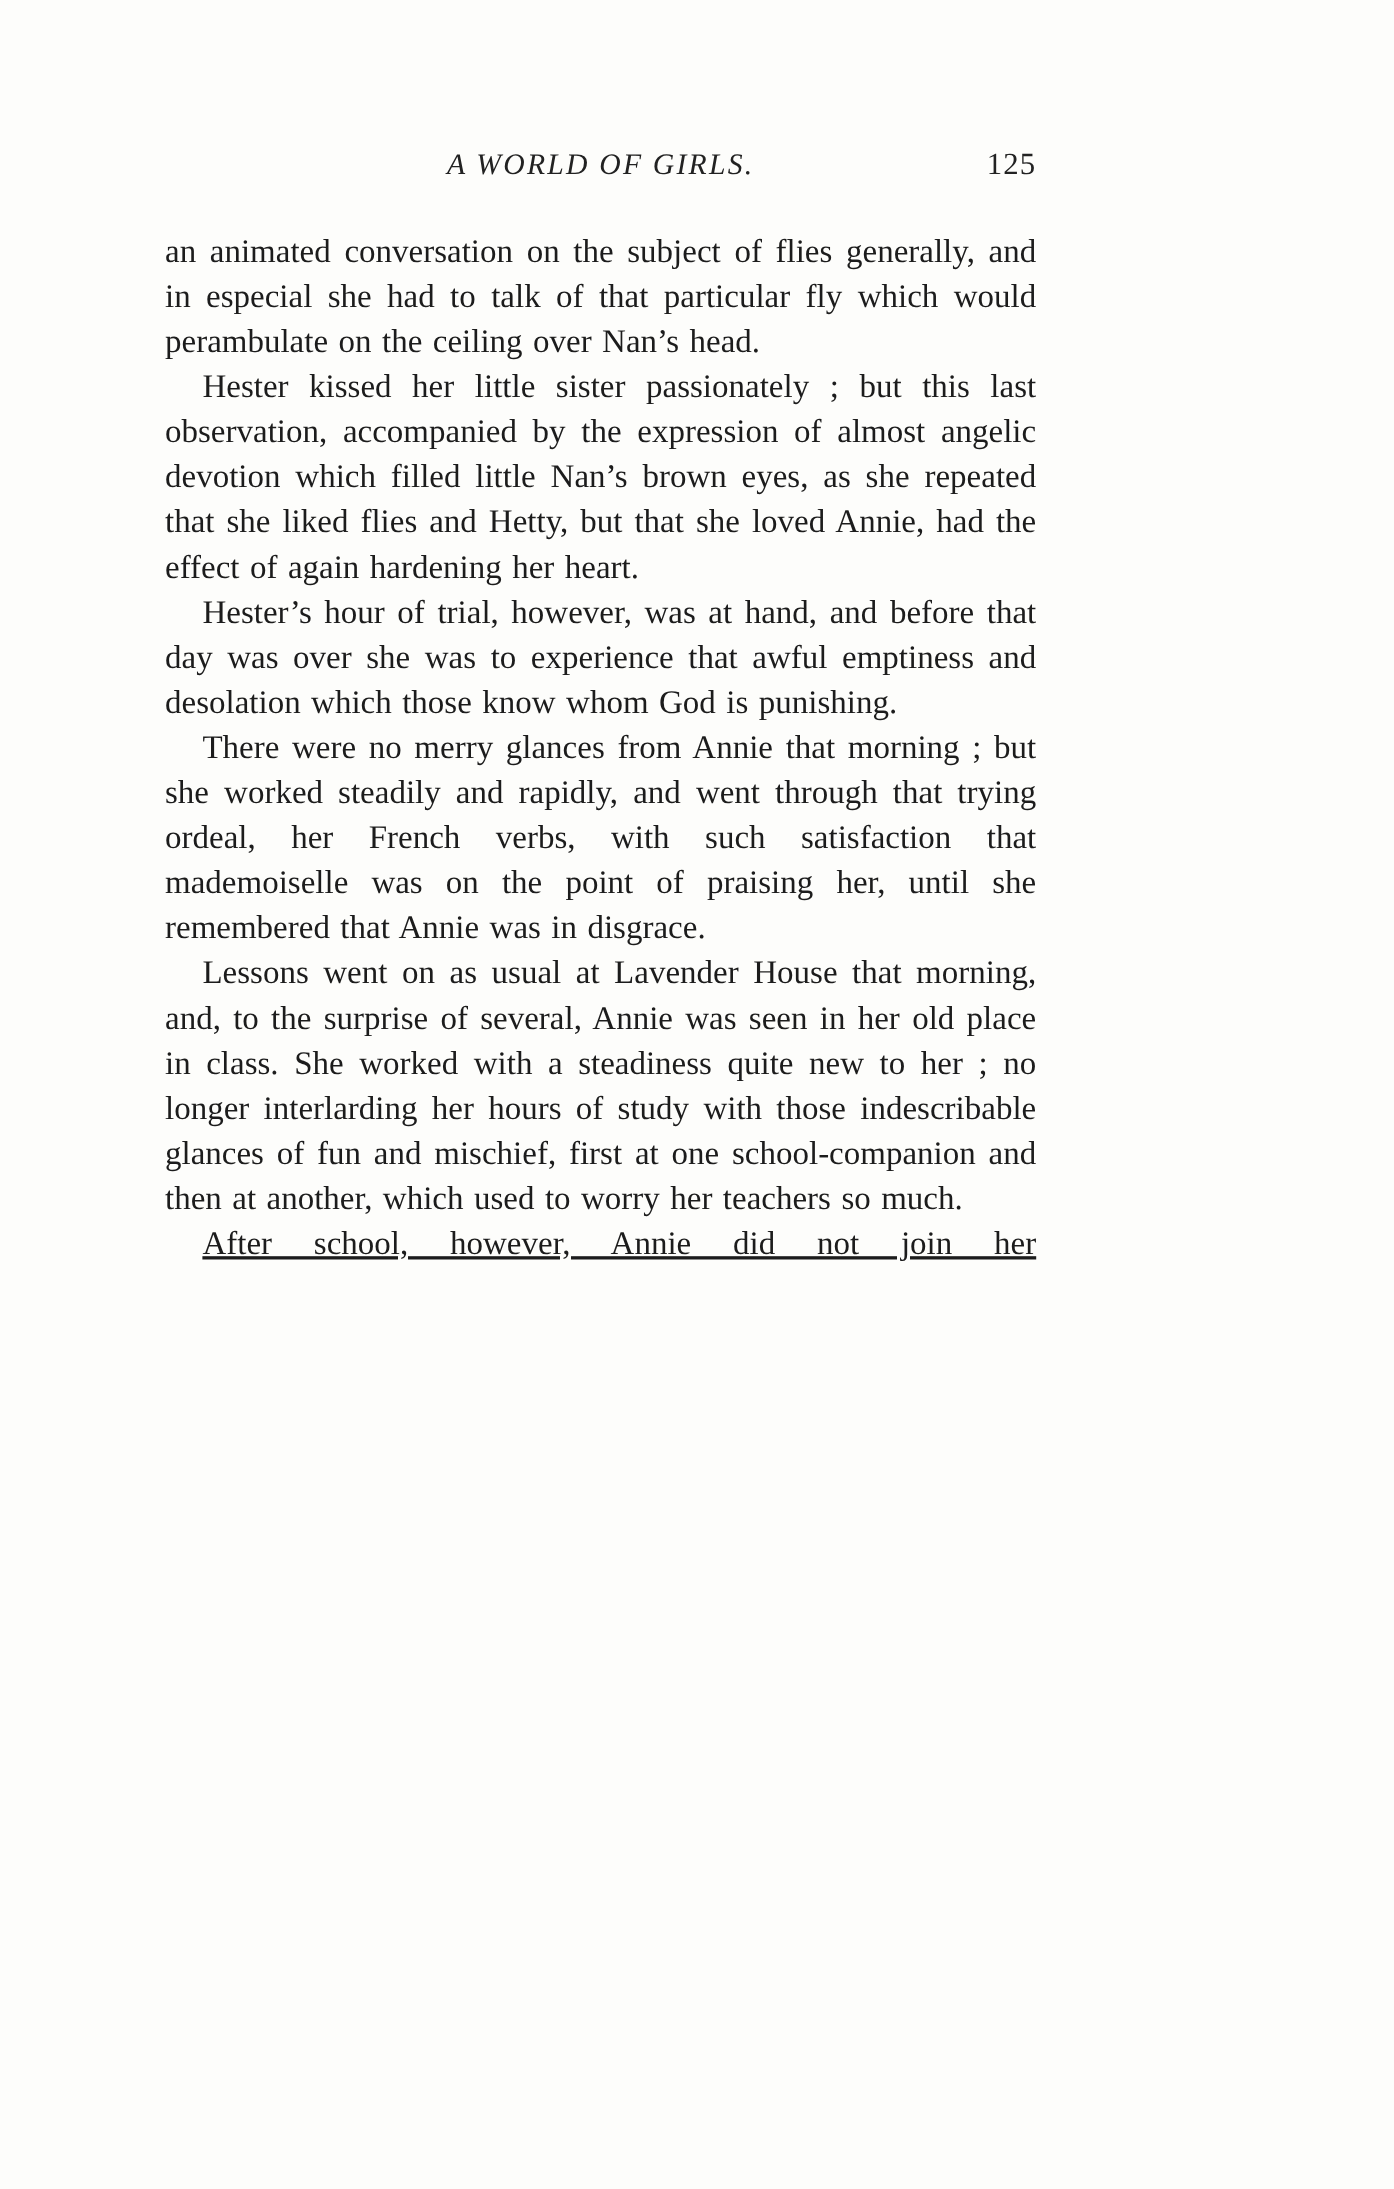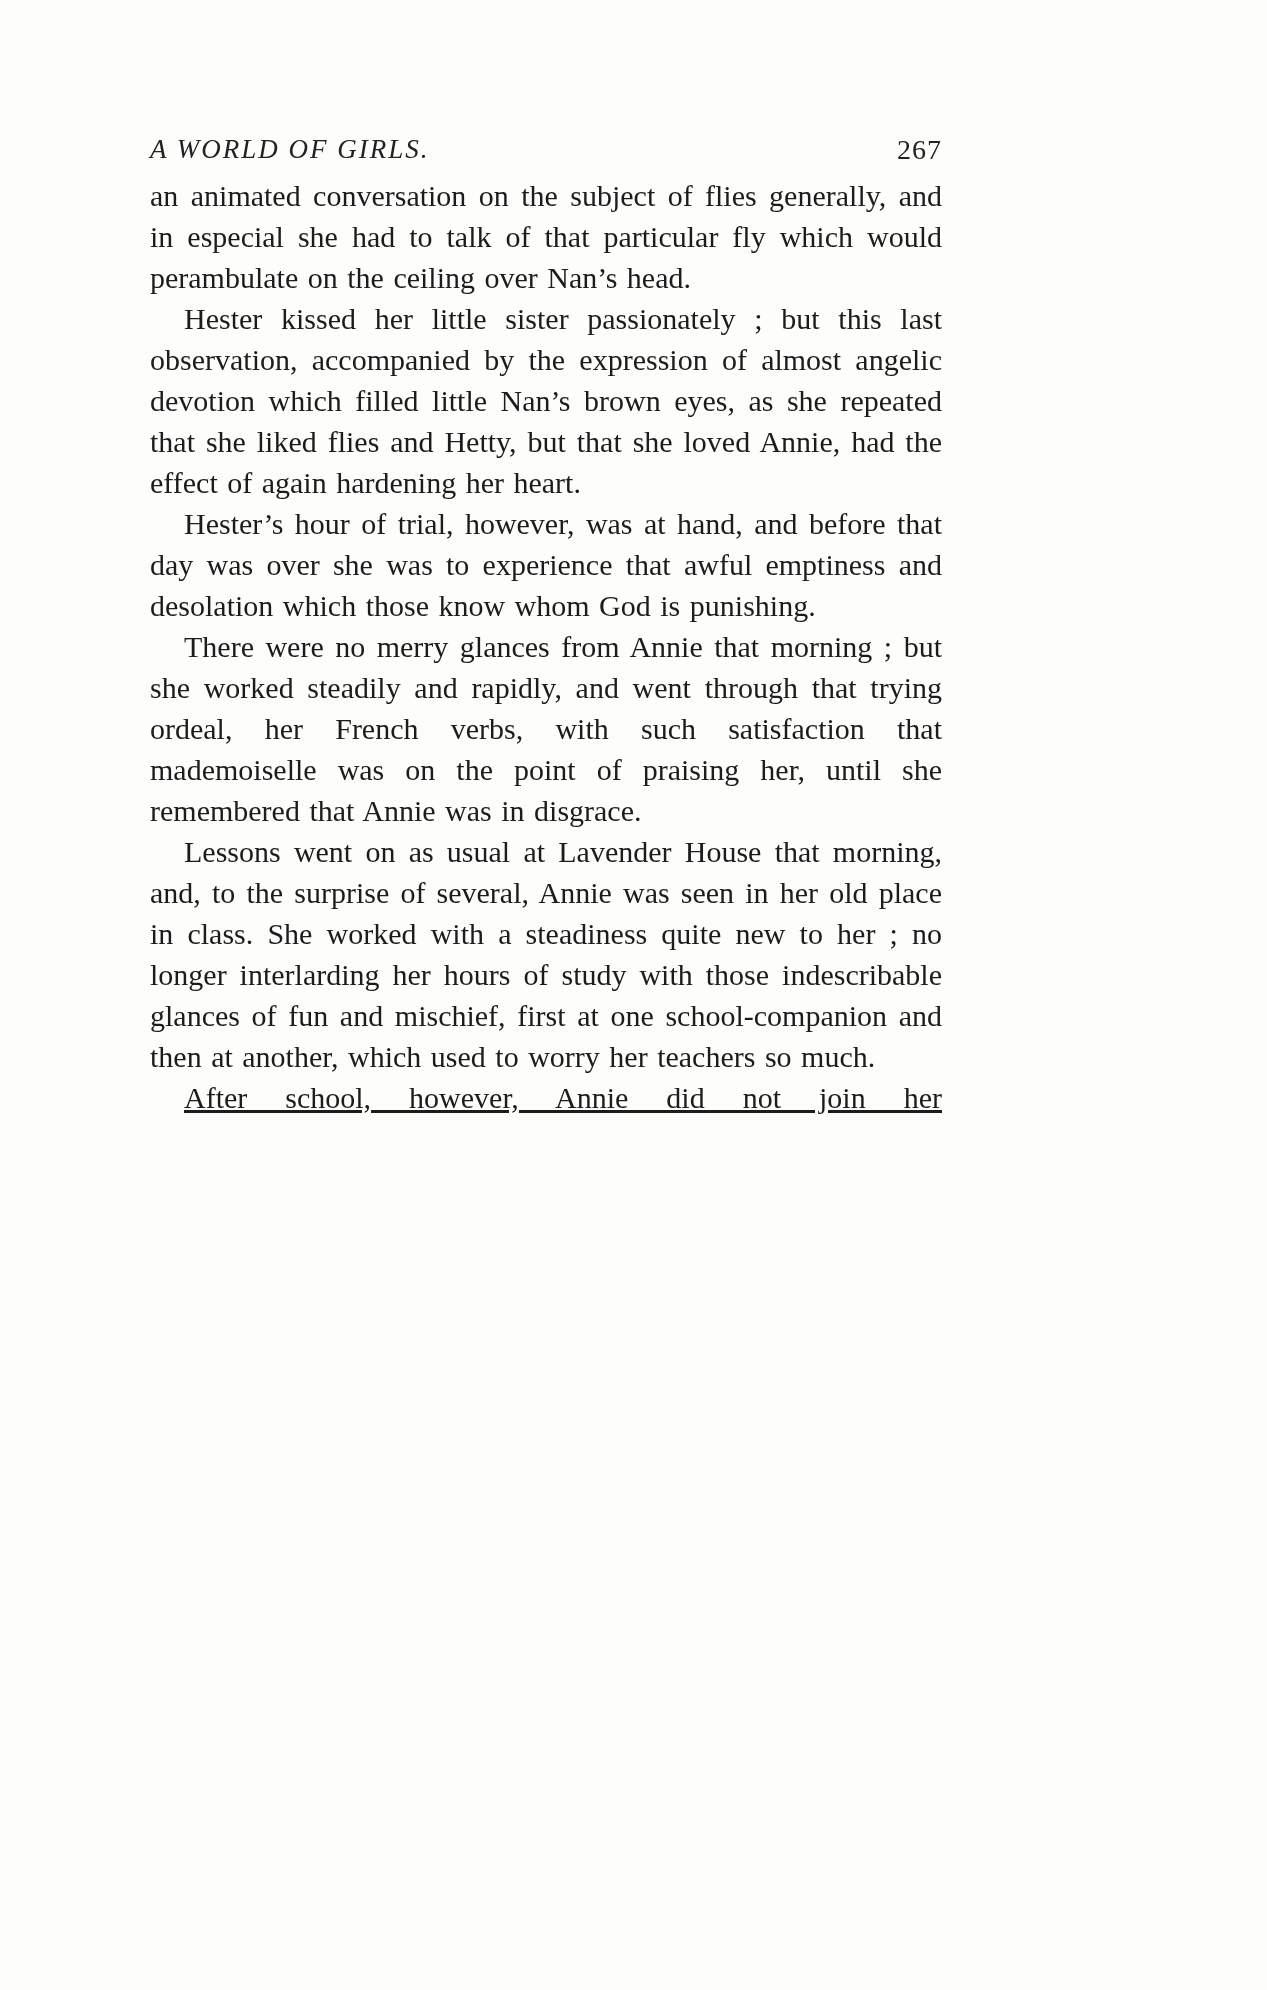--- a/index.html
+++ b/index.html
@@ -22,38 +22,39 @@
   .running-header {
     position: absolute;
     top: 134px;
     left: 150px;
     width: 792px;
     height: 40px;
   }
 
   .running-header .title {
     display: block;
+    text-align: center;
     font-style: italic;
     font-size: 27px;
     letter-spacing: 2px;
     color: #222;
   }
 
   .running-header .pagenum {
     position: absolute;
     right: 0;
     top: 0;
     font-size: 28px;
     letter-spacing: 1px;
     color: #222;
   }
 
   .body-text {
     position: absolute;
-    top: 175px;
+    top: 208px;
     left: 150px;
     width: 792px;
     font-size: 30px;
     line-height: 41px;
     text-align: justify;
     color: #1c1c1c;
   }
 
   .body-text p {
     text-indent: 34px;
@@ -69,21 +70,21 @@
     text-decoration: underline;
   }
 </style>
 </head>
 <body>
 
 <div class="page">
 
   <div class="running-header">
     <span class="title">A WORLD OF GIRLS.</span>
-    <span class="pagenum">267</span>
+    <span class="pagenum">125</span>
   </div>
 
   <div class="body-text">
     <p class="continuation">an animated conversation on the subject of flies generally, and in especial she had to talk of that particular fly which would perambulate on the ceiling over Nan’s head.</p>
     <p>Hester kissed her little sister passionately ; but this last observation, accompanied by the expression of almost angelic devotion which filled little Nan’s brown eyes, as she repeated that she liked flies and Hetty, but that she loved Annie, had the effect of again hardening her heart.</p>
     <p>Hester’s hour of trial, however, was at hand, and before that day was over she was to experience that awful emptiness and desolation which those know whom God is punishing.</p>
     <p>There were no merry glances from Annie that morning ; but she worked steadily and rapidly, and went through that trying ordeal, her French verbs, with such satisfaction that mademoiselle was on the point of praising her, until she remembered that Annie was in disgrace.</p>
     <p>Lessons went on as usual at Lavender House that morning, and, to the surprise of several, Annie was seen in her old place in class.  She worked with a steadiness quite new to her ; no longer interlarding her hours of study with those indescribable glances of fun and mischief, first at one school-companion and then at another, which used to worry her teachers so much.</p>
     <p class="justify-last">After school, however, Annie did not join her</p>
   </div>

